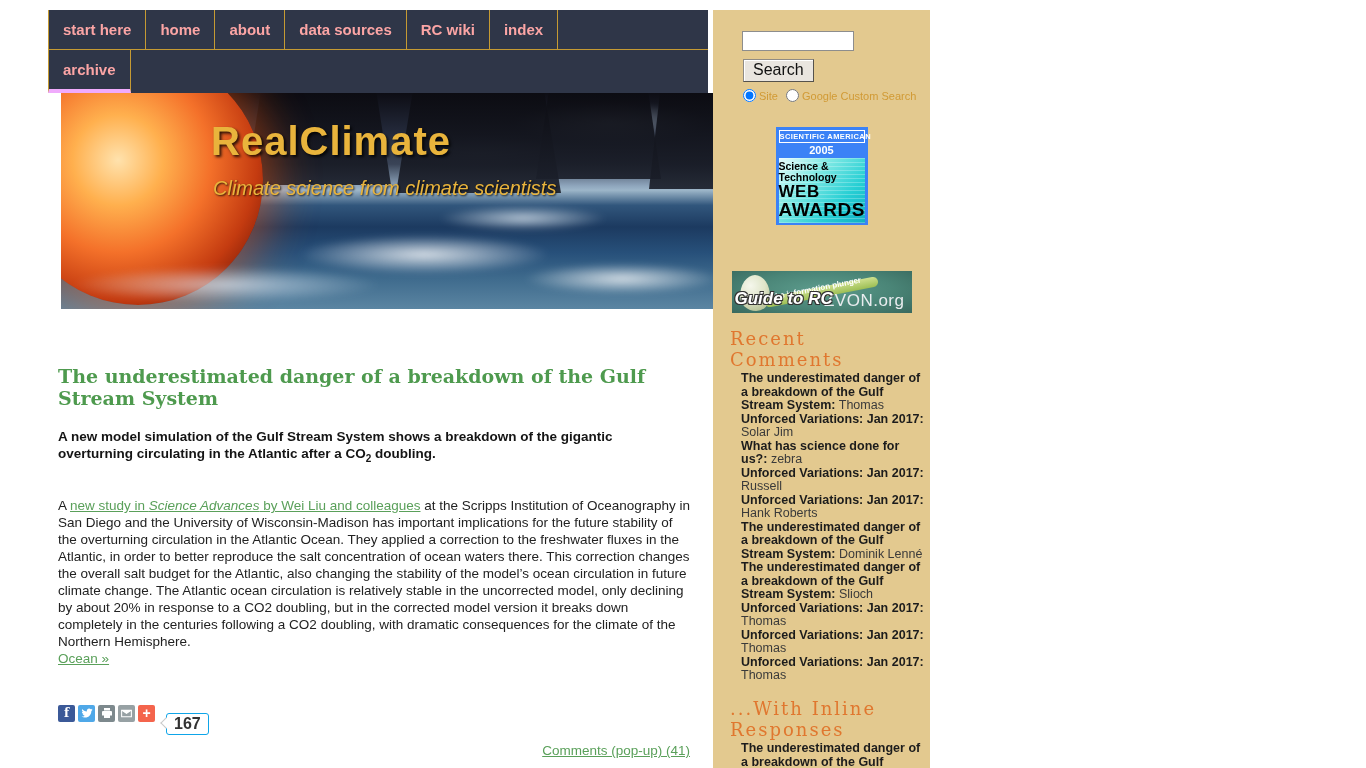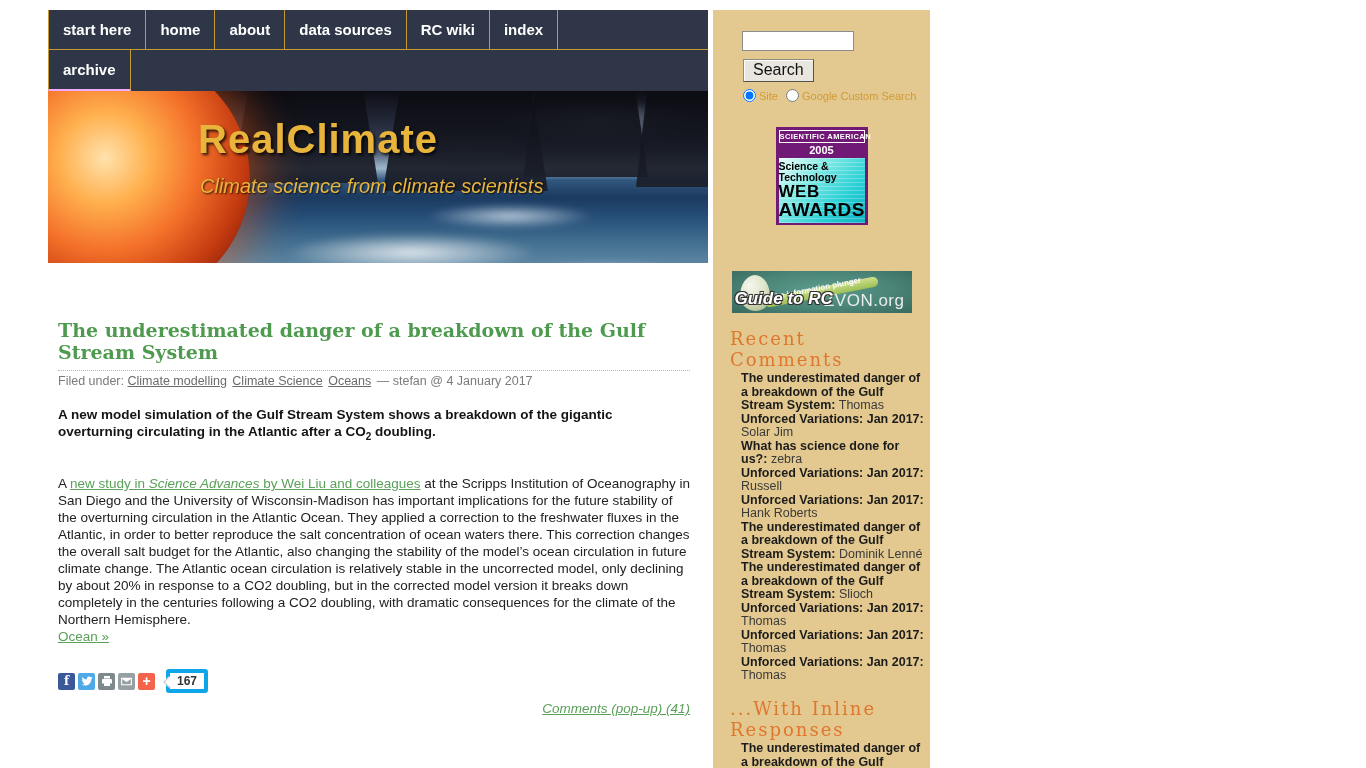--- a/index.html
+++ b/index.html
@@ -5,28 +5,28 @@
   * { margin:0; padding:0; box-sizing:border-box; }
   html,body { width:1366px; height:768px; background:#fff; font-family:"Liberation Sans", sans-serif; }
   .page { position:relative; width:1366px; height:768px; overflow:hidden; background:#fff; }
 
   
   .content { position:absolute; left:48px; top:10px; width:660px; }
 
   
   .nav { background:#2f3648; width:660px; }
   .nav-row1 { display:flex; border-bottom:1px solid #c59a33; }
-  .nav-item { color:#ffffff; font-weight:bold; font-size:15px; padding:11px 14px; border-right:1px solid #c59a33; cursor:pointer; white-space:nowrap; }
+  .nav-item { color:#fca5a5; font-weight:bold; font-size:15px; padding:11px 14px; border-right:1px solid #c59a33; cursor:pointer; white-space:nowrap; }
   .nav-row1 .nav-item:first-child { border-left:1px solid #c59a33; }
   .nav-row2 { display:flex; }
-  .nav-row2 .nav-item { border-left:1px solid #c59a33; border-right:1px solid #c59a33; border-bottom:2px solid #f0abfc; }
-
-  
-  .banner { position:relative; width:660px; height:172px; overflow:hidden;
-    background:linear-gradient(180deg,#0d0d14 0%,#23293a 18%,#3a4457 33%,#8fa6bd 43%,#9db6c9 45%,#31567c 52%,#1c3a60 62%,#27507a 74%,#3f6b8d 86%,#5b85a2 100%); }
+  .nav-row2 .nav-item { border-left:1px solid #c59a33; border-right:1px solid #c59a33; border-bottom:4px solid #f0abfc; }
+
+  
+  .banner { position:relative; width:660px; height:216px; overflow:hidden;
+    background:linear-gradient(180deg,#0d0d14 0%,#23293a 18%,#3a4457 33%,#8fa6bd 43%,#9db6c9 45%,#31567c 52%,#1c3a60 62%,#27507a 74%,#3f6b8d 86%,#5b85a2 100%);margin-left:13px; }
   .banner .skyclouds { position:absolute; left:220px; top:0; width:440px; height:100px; opacity:.55; filter:blur(2px);
     background:radial-gradient(ellipse 140px 30px at 75% 30%, #aebdca 0%, rgba(120,130,150,0) 70%),
                radial-gradient(ellipse 120px 24px at 45% 60%, #6d7b90 0%, rgba(80,90,110,0) 70%); }
   .tower { position:absolute; top:0; background:linear-gradient(180deg,#0c0c12,#1b1f2a); opacity:.92;
     clip-path:polygon(10% 0, 90% 0, 100% 100%, 0 100%); }
   .t1 { left:185px; width:145px; height:92px; }
   .t2 { left:335px; width:165px; height:100px; }
   .t3 { left:475px; width:125px; height:86px; }
   .t4 { left:588px; width:110px; height:96px; }
   .sun { position:absolute; left:-48px; top:-38px; width:250px; height:250px; border-radius:50%;
@@ -54,37 +54,37 @@
   .bodytext a.study { color:#5aa05a; text-decoration:underline; cursor:pointer; }
   a.more { display:block; color:#5aa05a; text-decoration:underline; font-size:13.5px; cursor:pointer; width:max-content; }
   .share-row { margin-top:24px; display:flex; align-items:center; gap:3px; }
   .sbtn { width:17px; height:17px; display:flex; align-items:center; justify-content:center;
     color:#fff; font-weight:bold; font-size:12px; cursor:pointer; border-radius:2px; }
   .fb { background:#3b5998; font-family:"DejaVu Serif", serif; }
   .tw { background:#4fa8e8; }
   .pr { background:#7d898d; }
   .em { background:#97a1a4; font-size:11px; }
   .pl { background:#f4644c; font-size:14px; }
-  .count { position:relative; margin-left:8px; border:4px solid #0ea5e9; background:#fff; border-radius:3px;
-    font-size:12px; font-weight:bold; color:#333; padding:1px 7px; }
+  .count { position:relative; margin-left:8px; border:1px solid #0ea5e9; background:#fff; border-radius:3px;
+    font-size:16px; font-weight:bold; color:#333; padding:1px 7px;margin-top:22px; }
   .count:before { content:""; position:absolute; left:-5px; top:5px; width:7px; height:7px;
     background:#fff; border-left:1px solid #c9c9c9; border-bottom:1px solid #c9c9c9; transform:rotate(45deg); }
-  .comments-row { margin-top:8px; text-align:right; font-size:13.5px;font-style:italic; }
+  .comments-row { margin-top:8px; text-align:right; font-size:13.5px; }
   .comments-row a { color:#5aa05a; text-decoration:underline; cursor:pointer; }
 
   
   .sidebar { position:absolute; left:713px; top:10px; width:217px; height:758px; background:#e3c98f; overflow:hidden; }
   .search-input { display:block; margin:21px 0 0 29px; width:112px; height:20px; border:1px solid #8d8d8d; background:#fff; font-size:12px; padding:0 3px; }
   .search-btn { display:block; margin:8px 0 0 30px; font-size:16px; color:#111; background:#e9e5df;
     border:1px solid #8f8b84; border-right-color:#55524c; border-bottom-color:#55524c;
     box-shadow:inset 1px 1px 0 #fff; padding:1px 9px 2px; cursor:pointer; font-family:"Liberation Sans", sans-serif; }
   .radio-row { margin:7px 0 0 30px; display:flex; align-items:center; font-size:11px; color:#d19a35; }
   .radio-row input { margin-right:3px; cursor:pointer; }
   .radio-row .glabel { margin-left:8px; }
-  .award { width:92px; margin:25px auto 0; background:#701a75; padding:3px 3px 2px; cursor:pointer; }
+  .award { width:92px; margin:25px auto 0; background:#3b82f6; padding:3px 3px 2px; cursor:pointer; }
   .award .sa { color:#fff; font-size:7.5px; font-weight:bold; text-align:center; letter-spacing:.4px; border:1px solid #fff; padding:1px 0; white-space:nowrap; }
   .award .yr { color:#fff; font-size:11px; font-weight:bold; text-align:center; padding:1px 0 2px; }
   .award .cy { background:linear-gradient(135deg,#eafcfc 0%,#7fe9e4 35%,#27cfd4 70%,#0fb0c4 100%);
     text-align:left; color:#000; padding:3px 0 4px;
     background-image:repeating-linear-gradient(0deg, rgba(255,255,255,.25) 0 1px, rgba(0,0,0,0) 1px 4px),
       linear-gradient(135deg,#eafcfc 0%,#7fe9e4 35%,#27cfd4 70%,#0fb0c4 100%); }
   .award .l1 { font-size:10.5px; font-weight:bold; line-height:1.05; }
   .award .l2 { font-size:17px; font-weight:bold; line-height:1.0; letter-spacing:.5px; }
   .award .l3 { font-size:19px; font-weight:bold; line-height:1.0; letter-spacing:.5px; }
   .zvon { position:relative; width:180px; height:42px; margin:46px auto 0; cursor:pointer; overflow:hidden;
@@ -133,27 +133,20 @@
       <div class="tower t3"></div>
       <div class="tower t4"></div>
       <div class="sun"></div>
       <div class="oceanclouds"></div>
       <div class="banner-title">RealClimate</div>
       <div class="banner-sub">Climate science from climate scientists</div>
     </div>
 
     <div class="article">
       <div class="post-title">The underestimated danger of a breakdown of the Gulf Stream System</div>
-      <div class="meta">
-        <span>Filed under:</span>
-        <a>Climate modelling</a>
-        <a>Climate Science</a>
-        <a>Oceans</a>
-        <span>— stefan @ 4 January 2017</span>
-      </div>
 
       <p class="intro"><span>A new model simulation of the Gulf Stream System shows a breakdown of the gigantic overturning circulating in the Atlantic after a CO</span><sub>2</sub><span> doubling.</span></p>
 
       <p class="bodytext"><span>A </span><a class="study"><span>new study in </span><i>Science Advances</i><span> by Wei Liu and colleagues</span></a><span> at the Scripps Institution of Oceanography in San Diego and the University of Wisconsin-Madison has important implications for the future stability of the overturning circulation in the Atlantic Ocean. They applied a correction to the freshwater fluxes in the Atlantic, in order to better reproduce the salt concentration of ocean waters there. This correction changes the overall salt budget for the Atlantic, also changing the stability of the model’s ocean circulation in future climate change. The Atlantic ocean circulation is relatively stable in the uncorrected model, only declining by about 20% in response to a CO2 doubling, but in the corrected model version it breaks down completely in the centuries following a CO2 doubling, with dramatic consequences for the climate of the Northern Hemisphere.</span>
       <a class="more">Ocean »</a></p>
 
       <div class="share-row">
         <span class="sbtn fb">f</span>
         <span class="sbtn tw">
             <svg width="12" height="12" viewBox="0 0 24 24" fill="#fff">

